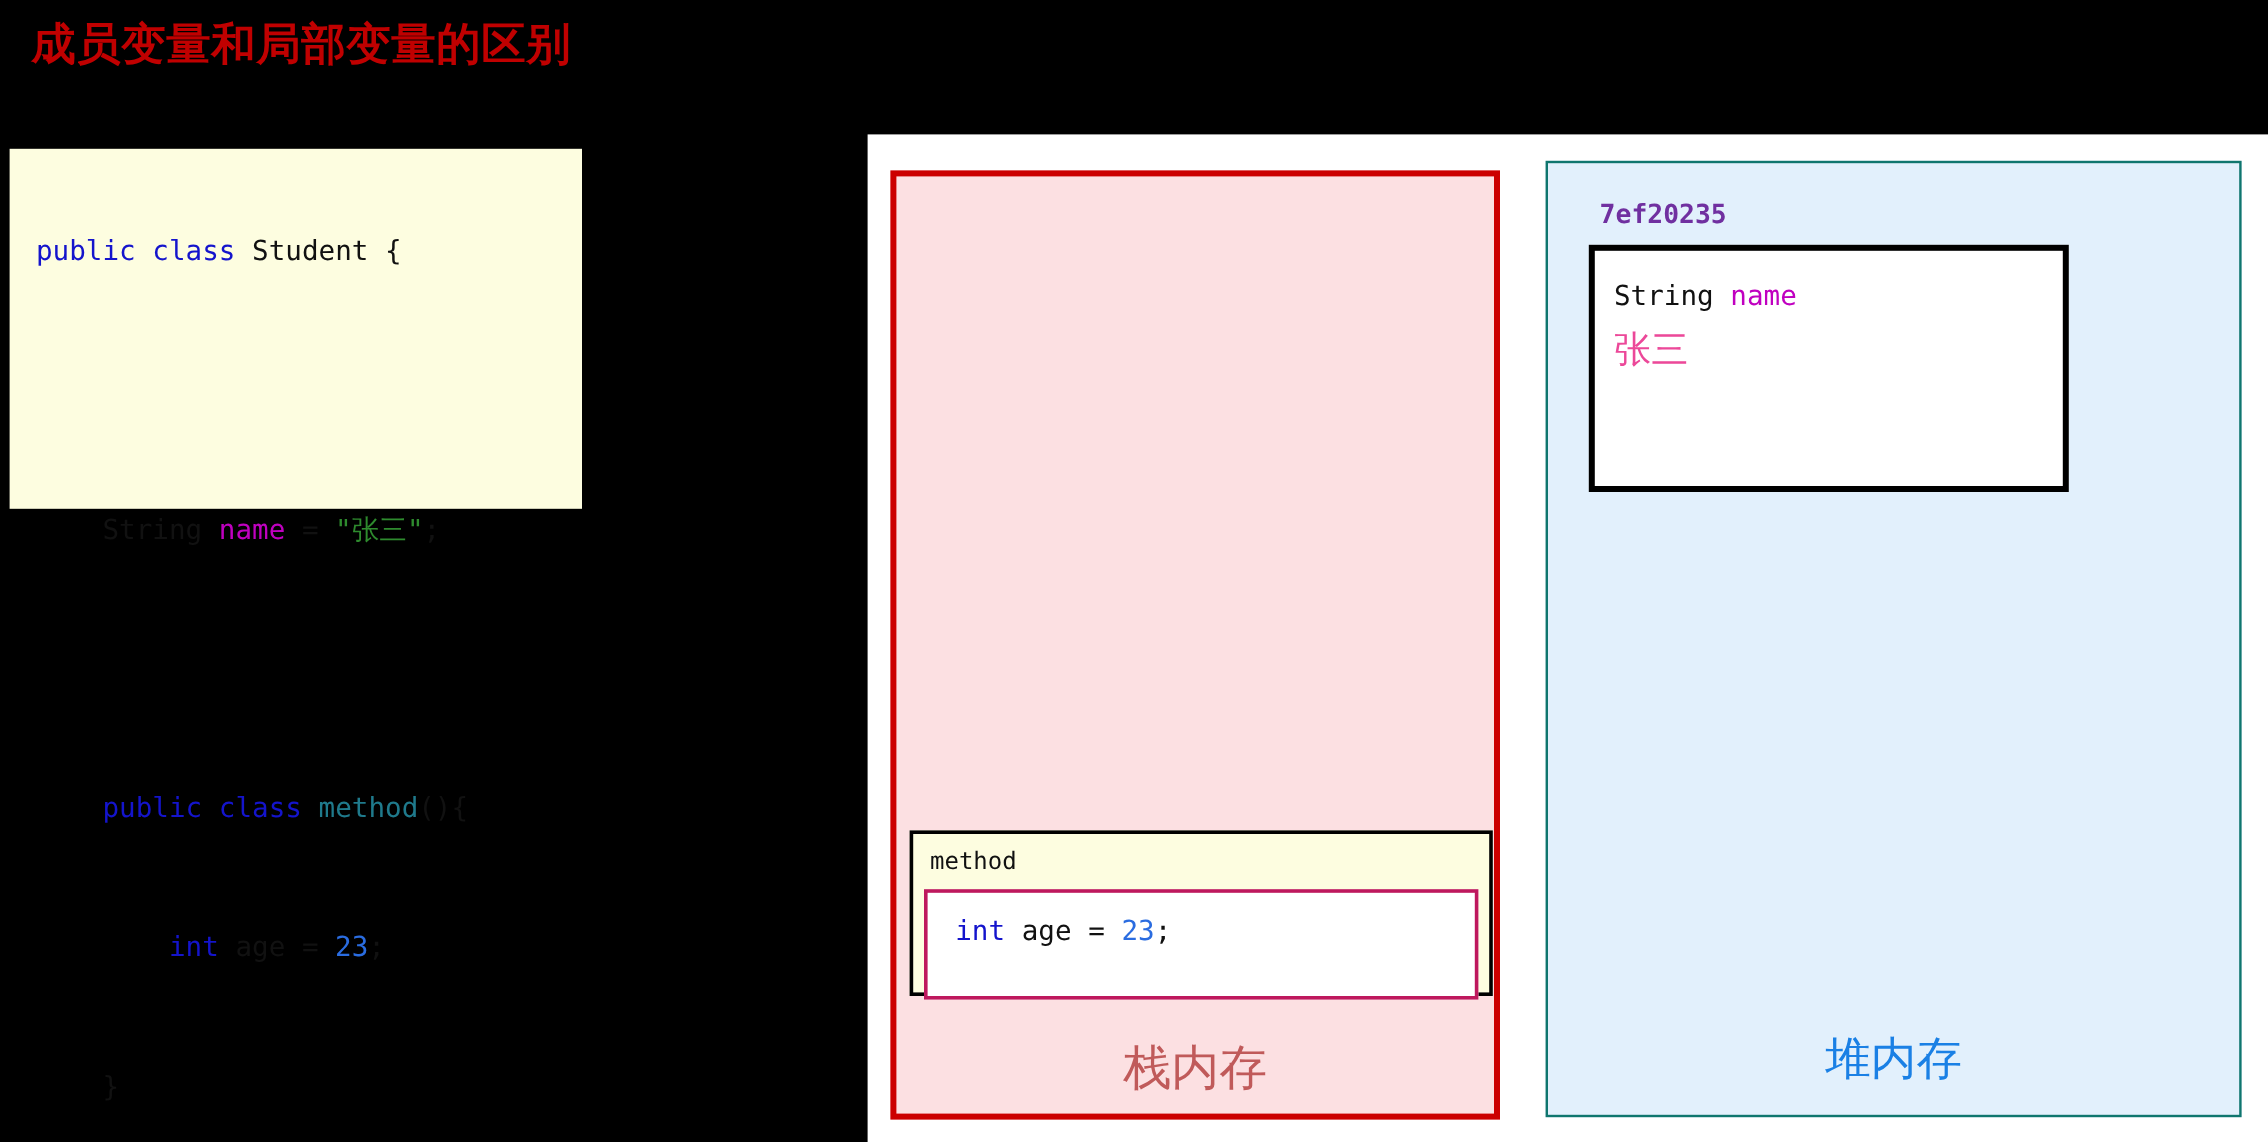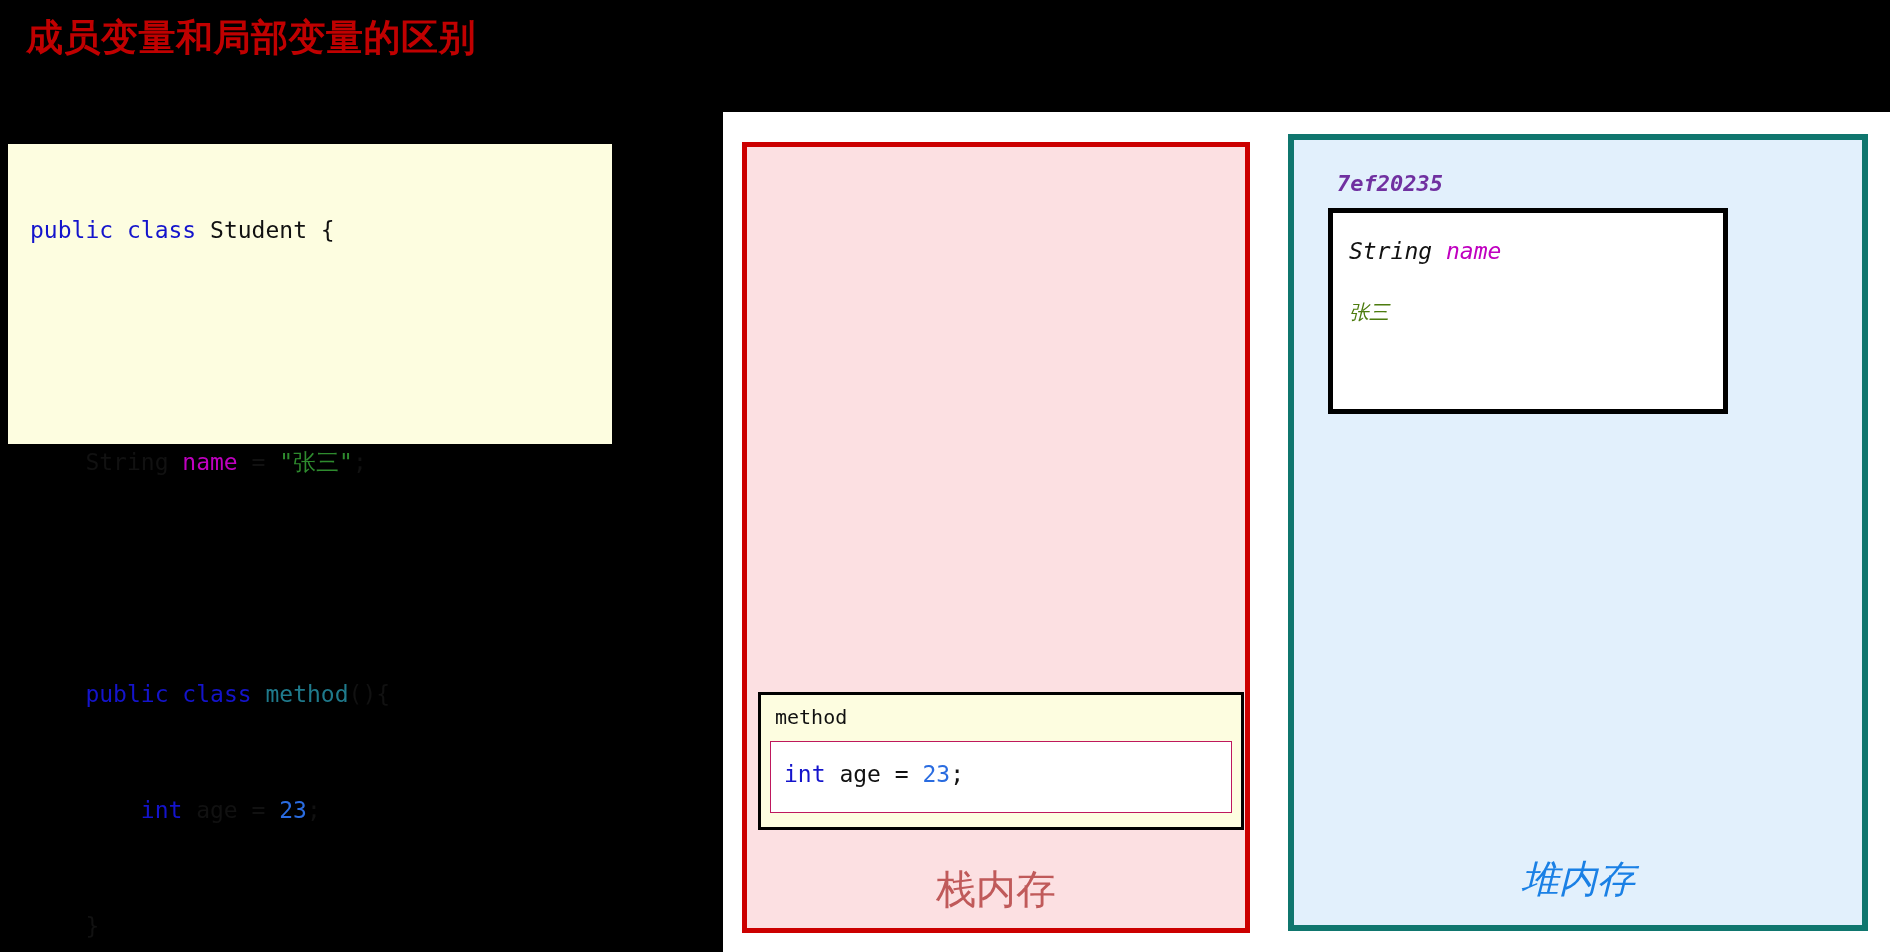--- a/index.html
+++ b/index.html
@@ -28,22 +28,22 @@
     line-height: 44px;
     color: #C00000;
     letter-spacing: 0.5px;
     white-space: nowrap;
   }
 
   
   #code-panel {
     position: absolute;
     left: 8px;
-    top: 144px;
-    width: 604px;
+    top: 124px;
+    width: 477px;
     height: 300px;
     background: #FDFDE0;
     padding: 14px 0 0 22px;
     font-family: "DejaVu Sans Mono", "Liberation Mono", monospace;
     font-size: 23px;
     line-height: 29px;
     color: #111111;
     white-space: pre;
   }
   #code-panel .code-line { height: 29px; }
@@ -107,41 +107,40 @@
     font-family: "DejaVu Sans Mono", "Liberation Mono", monospace;
     font-size: 20px;
     line-height: 26px;
     color: #111111;
   }
   #method-local-var {
     position: absolute;
     left: 9px;
     top: 46px;
     right: 9px;
-    height: 72px;
+    height: 92px;
     background: #FFFFFF;
-    border: 1px solid #be185d;
+    border: 3px solid #be185d;
     font-family: "DejaVu Sans Mono", "Liberation Mono", monospace;
     font-size: 23px;
     line-height: 64px;
     color: #111111;
-    padding-left: 13px;
+    padding-left: 23px;
     white-space: pre;
   }
 
   
   #heap-box {
     position: absolute;
     left: 1288px;
     top: 134px;
     width: 580px;
     height: 797px;
     background: #E2F0FC;
-    border: 6px solid #0f766e;
-    font-style: italic;
+    border: 2px solid #0f766e;
   }
   #heap-address {
     position: absolute;
     left: 43px;
     top: 30px;
     font-family: "DejaVu Sans Mono", "Liberation Mono", monospace;
     font-weight: bold;
     font-size: 22px;
     line-height: 27px;
     color: #7030A0;
@@ -160,25 +159,25 @@
     left: 16px;
     top: 22px;
     font-family: "DejaVu Sans Mono", "Liberation Mono", monospace;
     font-size: 23px;
     line-height: 32px;
     white-space: pre;
   }
   #heap-object-value {
     position: absolute;
     left: 16px;
-    top: 83px;
-    font-family: "Liberation Serif", serif;
-    font-size: 20px;
+    top: 67px;
+    font-family: "Liberation Serif", serif;
+    font-size: 31px;
     line-height: 32px;
-    color: #4d7c0f;
+    color: #ec4899;
   }
   #heap-label {
     position: absolute;
     left: 0;
     bottom: 22px;
     width: 100%;
     text-align: center;
     font-family: "Liberation Serif", serif;
     font-size: 38px;
     line-height: 48px;

